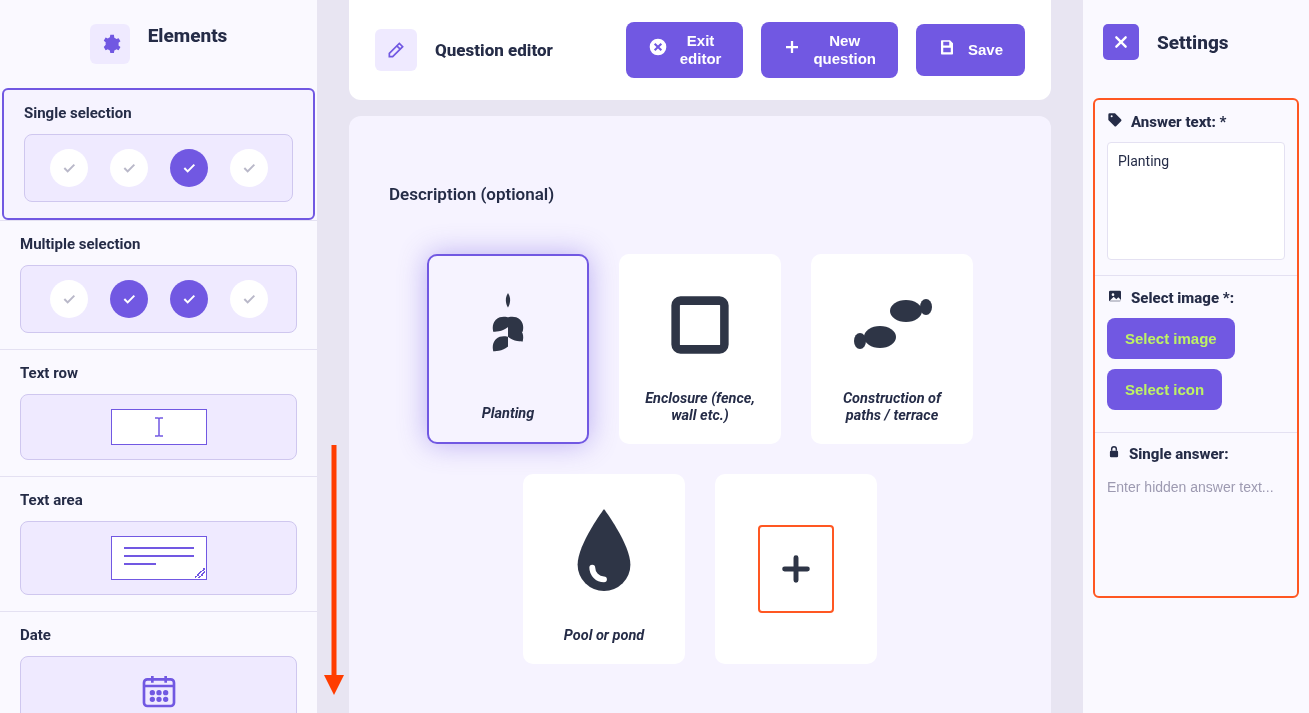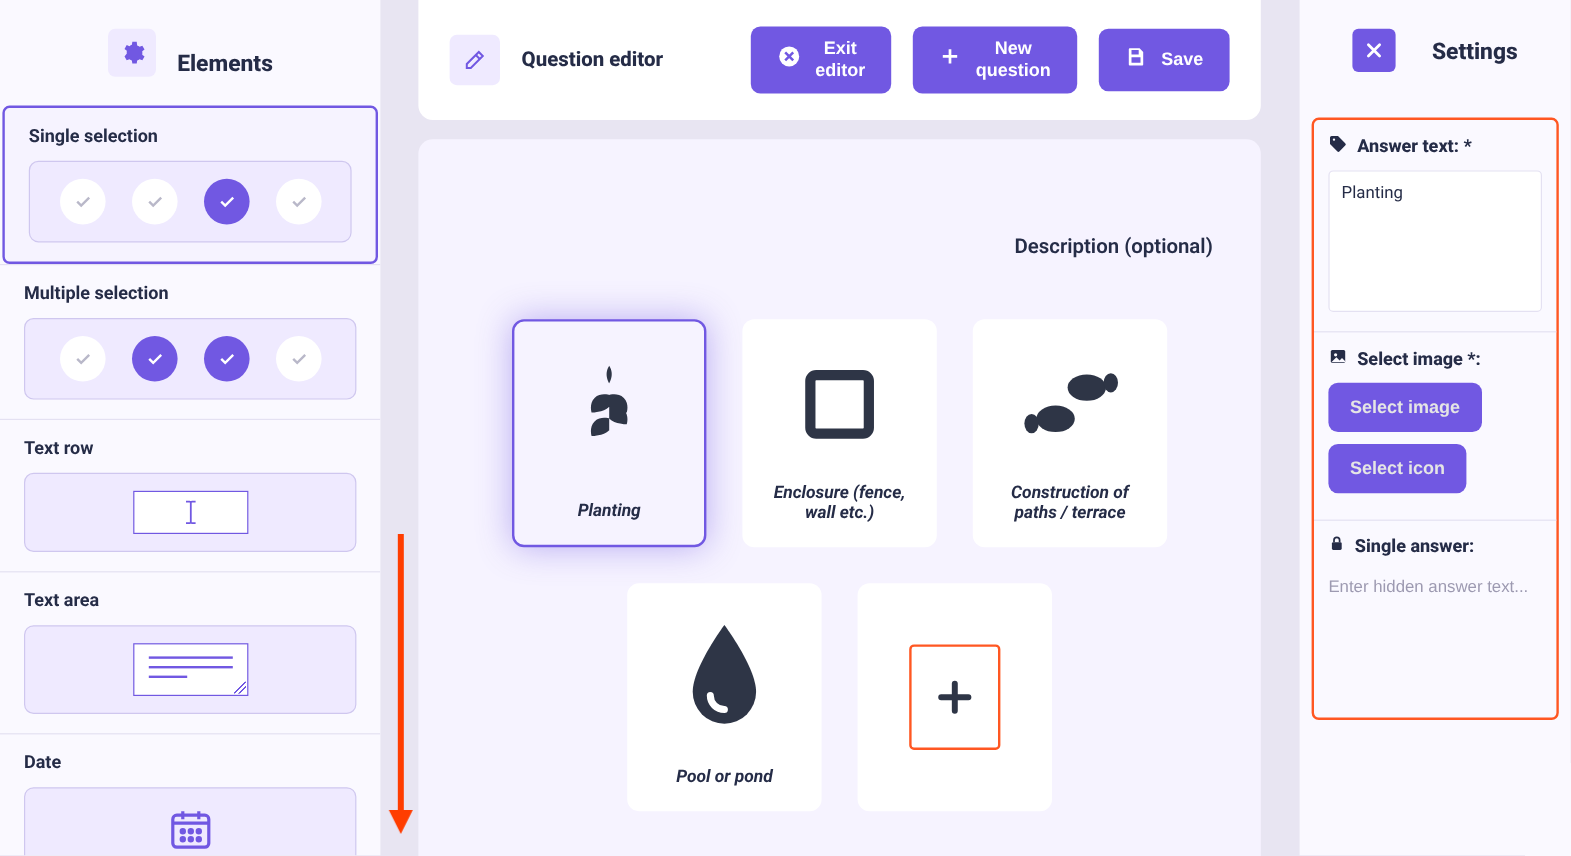--- a/index.html
+++ b/index.html
@@ -31,21 +31,21 @@
   .left{
     width:317px;
     height:100%;
     background:var(--panel-bg);
     display:flex;
     flex-direction:column;
     overflow:hidden;
   }
   .left-header{
     display:flex;
-    align-items:flex-end;
+    align-items:flex-start;
     gap:18px;
     padding:24px 28px;
     justify-content:center;
   }
   .header-icon-box{
     width:40px;height:40px;
     border-radius:6px;
     background:var(--purple-light);
     display:flex;align-items:center;justify-content:center;
     color:var(--purple);
@@ -123,21 +123,21 @@
   }
   .btn .bi{font-size:18px;}
   .btn .two{display:flex;flex-direction:column;align-items:flex-start;}
   .stage{
     margin-top:16px;
     background:var(--purple-lighter);
     border-radius:12px;
     padding:48px 40px 60px;
   }
   .stage h2{margin:0;text-align:center;font-size:26px;font-weight:800;color:var(--navy);}
-  .stage .desc{margin-top:32px;text-align:right;font-size:17px;font-weight:600;color:var(--navy);}
+  .stage .desc{margin-top:20px;text-align:left;font-size:17px;font-weight:600;color:var(--navy);}
   .cards{display:flex;flex-wrap:wrap;gap:30px;justify-content:center;margin-top:50px;}
   .card{
     width:162px;height:190px;border-radius:10px;background:#fff;
     display:flex;flex-direction:column;align-items:center;justify-content:space-between;
     padding:32px 14px 20px;text-align:center;font-weight:700;font-size:14.5px;color:var(--navy);
     cursor:pointer;
     font-style:italic;
   }
   .card.selected{
     background:var(--purple-lighter);
@@ -151,36 +151,36 @@
   }
   .add-box{
     width:76px;height:88px;border:2px solid var(--orange);border-radius:4px;
     display:flex;align-items:center;justify-content:center;color:var(--icon-dark);
   }
   
   .right{
     width:226px;height:100%;background:var(--panel-bg);
     display:flex;flex-direction:column;overflow:auto;
   }
-  .right-header{display:flex;align-items:center;gap:30px;justify-content:center;padding:24px 20px;}
+  .right-header{display:flex;align-items:center;gap:18px;padding:24px 20px;}
   .close-box{width:36px;height:36px;border-radius:5px;background:var(--purple);color:#fff;
     display:flex;align-items:center;justify-content:center;cursor:pointer;font-weight:900;}
   .right h1{font-size:19px;font-weight:800;margin:0;}
   .settings-frame{
     margin:14px 10px 16px;border:2px solid var(--orange);border-radius:6px;
     display:flex;flex-direction:column;
   }
   .sec{padding:12px 12px;border-top:1px solid var(--grey-border);}
   .sec:first-child{border-top:none;}
   .sec-head{display:flex;align-items:center;gap:8px;font-weight:800;font-size:15px;color:var(--navy);margin-bottom:10px;}
   .ta-input{
     width:100%;min-height:118px;border:1px solid var(--grey-border);border-radius:4px;
     padding:10px 10px;font-family:inherit;font-size:14px;color:var(--navy);resize:none;background:#fff;
   }
-  .pill{background:var(--purple);color:#e5e5e5;border:none;border-radius:8px;
+  .pill{background:var(--purple);color:#bef264;border:none;border-radius:8px;
     padding:12px 18px;font-weight:800;font-size:15px;cursor:pointer;display:inline-block;margin-right:10px;margin-bottom:10px;}
   .ta-hidden{
     width:100%;min-height:108px;border:none;background:transparent;
     padding:6px 0;font-family:Liberation Sans, sans-serif;font-size:14px;color:var(--navy);resize:none;
   }
   .ta-hidden::placeholder{color:#9d9ab1;}
 </style>
 </head>
 <body>
 

